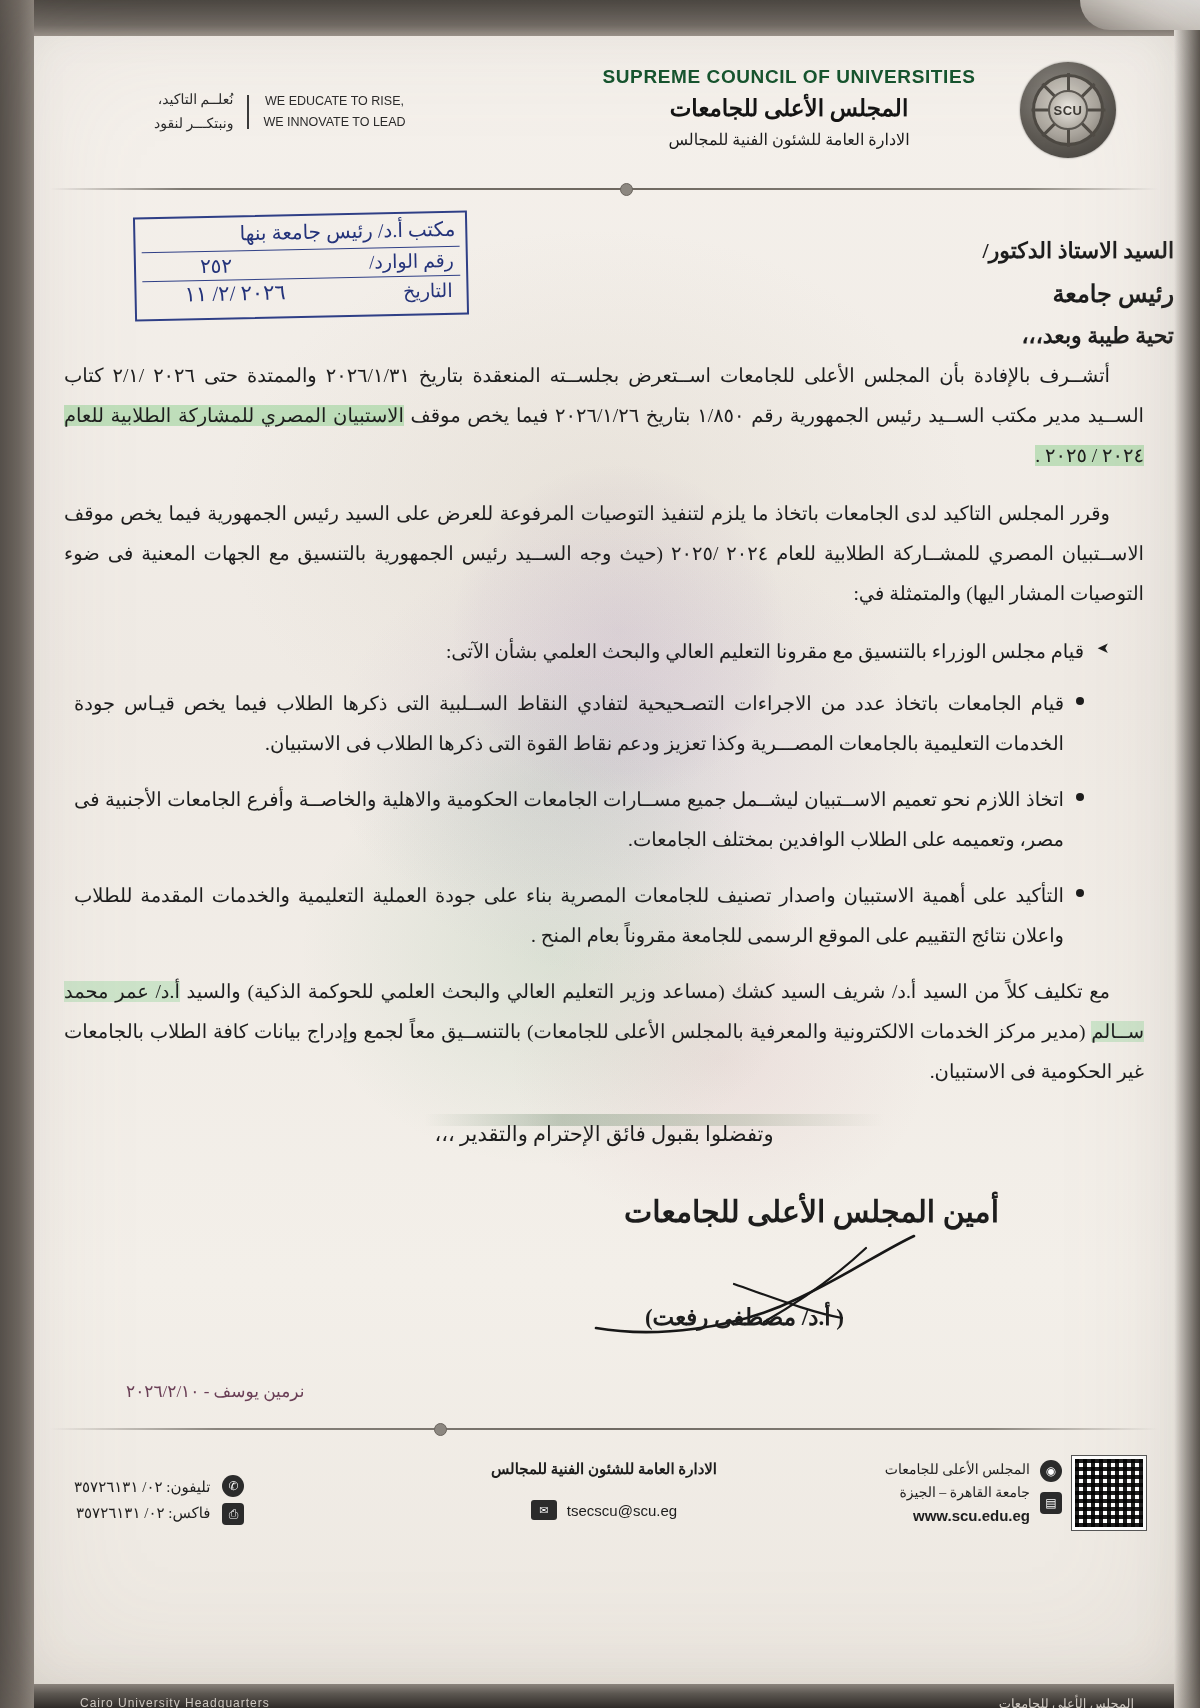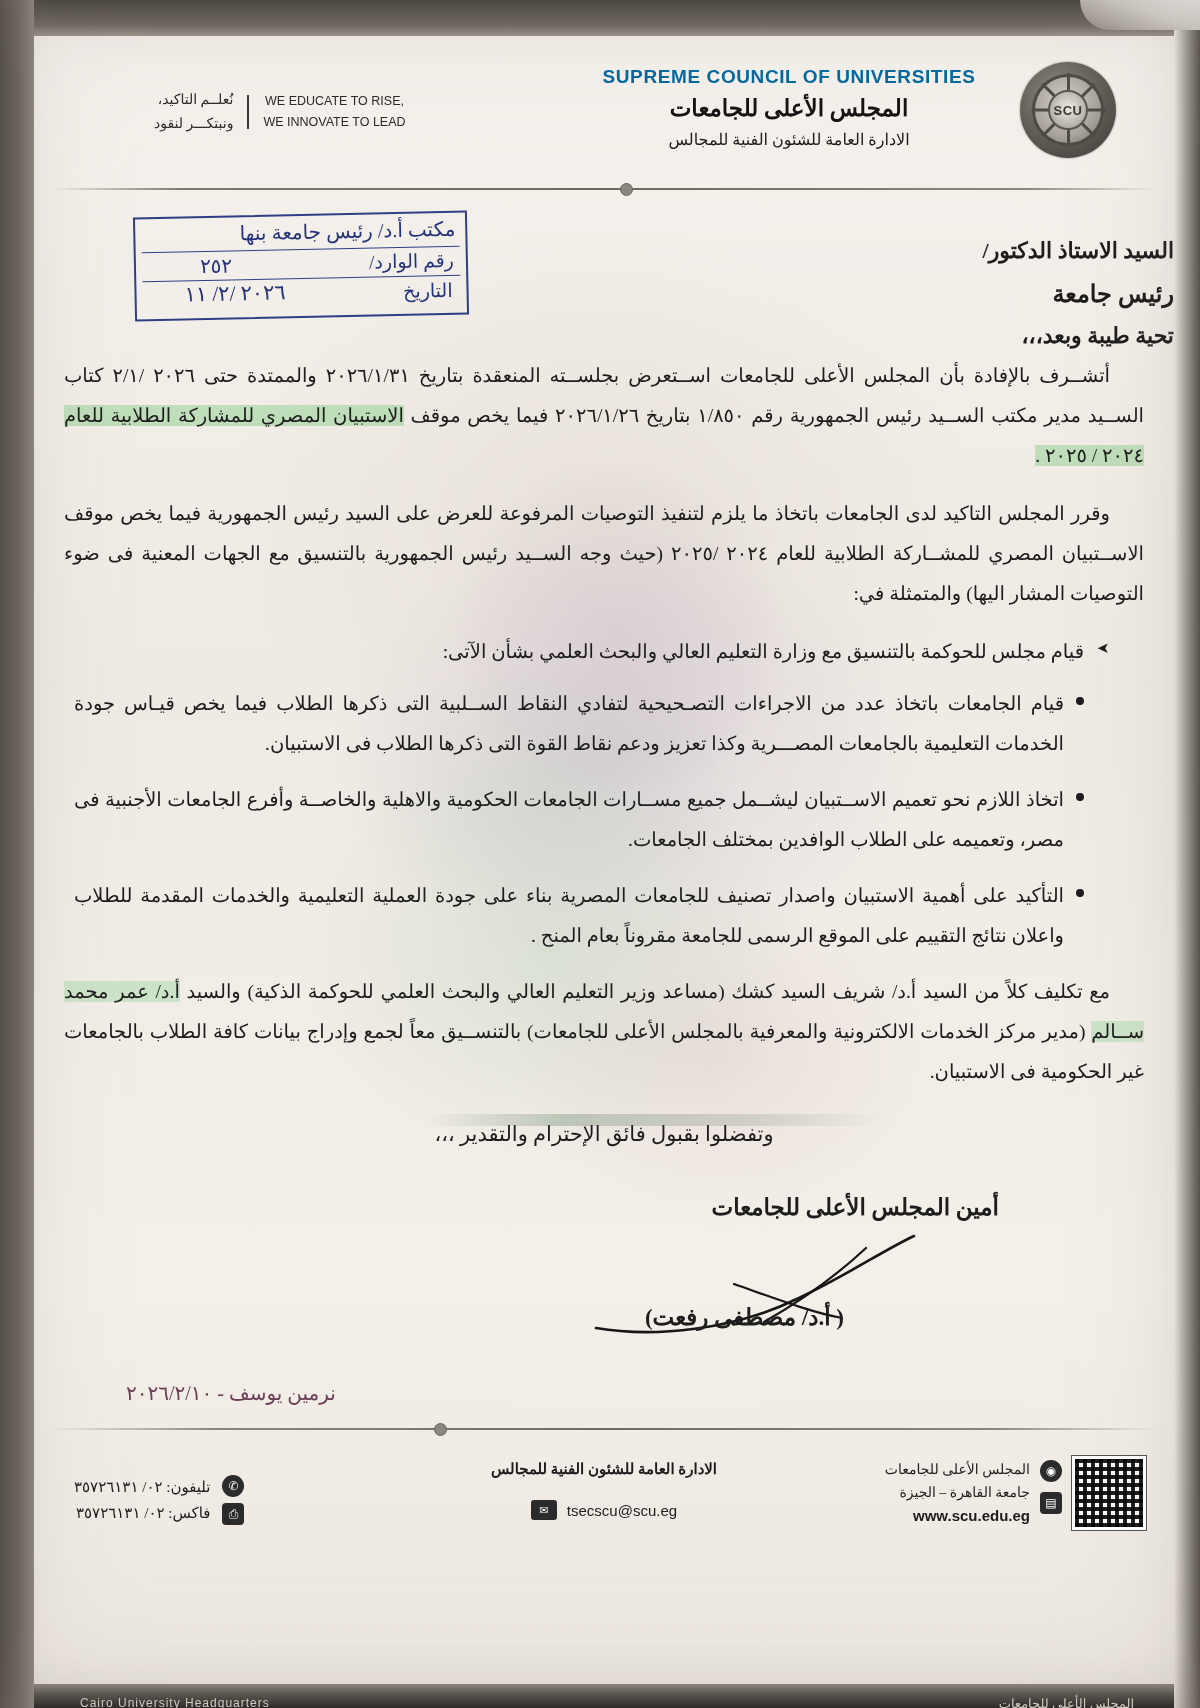--- a/index.html
+++ b/index.html
@@ -113,21 +113,21 @@
     position: absolute;
     right: 175px; top: 30px;
     text-align: center;
     width: 420px;
   }
   .hdr-en {
     font-family: "Liberation Sans", sans-serif;
     font-weight: bold;
     font-size: 19px;
     letter-spacing: 0.6px;
-    color: #0369a1;
+    color: #14532d;
   }
   .hdr-ar1 {
     font-size: 23px;
     font-weight: bold;
     margin-top: 7px;
     color: #141414;
   }
   .hdr-ar2 {
     font-size: 16px;
     margin-top: 8px;
@@ -264,42 +264,42 @@
     left: 0; right: 0;
     top: 1086px;
     text-align: center;
     font-size: 21px;
     font-weight: normal;
   }
   .signer-title {
     position: absolute;
     right: 175px;
     top: 1158px;
-    font-size: 23px;
+    font-size: 30px;
     font-weight: bold;
   }
   .signature-svg {
     position: absolute;
     right: 120px;
     top: 1190px;
     width: 470px;
     height: 130px;
   }
   .signer-name {
     position: absolute;
     right: 330px;
     top: 1268px;
     font-size: 23px;
     font-weight: bold;
   }
   .ref-note {
     position: absolute;
     left: 92px;
     top: 1345px;
-    font-size: 20px;
+    font-size: 17px;
     color: #6a3f56;
     direction: rtl;
     text-align: right;
   }
 
   
   .footer-rule {
     position: absolute;
     left: 16px; right: 16px; top: 1392px;
     height: 2px;
@@ -464,21 +464,21 @@
     <div class="wm1"></div>
     <div class="wm2"></div>
 
     <div class="body-text">
 
       <p class="para"><span>أتشــرف بالإفادة بأن المجلس الأعلى للجامعات اســتعرض بجلســته المنعقدة بتاريخ ٢٠٢٦/١/٣١ والممتدة حتى ٢٠٢٦ /٢/١ كتاب الســيد مدير مكتب الســيد رئيس الجمهورية رقم ١/٨٥٠ بتاريخ ٢٠٢٦/١/٢٦ فيما يخص موقف </span><span class="hl-green">الاستبيان المصري للمشاركة الطلابية للعام ٢٠٢٤ / ٢٠٢٥ .</span></p>
 
       <p class="para">وقرر المجلس التاكيد لدى الجامعات باتخاذ ما يلزم لتنفيذ التوصيات المرفوعة للعرض على السيد رئيس الجمهورية فيما يخص موقف الاســتبيان المصري للمشــاركة الطلابية للعام ٢٠٢٤ /٢٠٢٥ (حيث وجه الســيد رئيس الجمهورية بالتنسيق مع الجهات المعنية فى ضوء التوصيات المشار اليها) والمتمثلة في:</p>
 
       <ul class="arrow">
-        <li>قيام مجلس للحوكمة بالتنسيق مع وزارة التعليم العالي والبحث العلمي بشأن الآتى:</li>
+        <li>قيام مجلس الوزراء بالتنسيق مع مقرونا التعليم العالي والبحث العلمي بشأن الآتى:</li>
       </ul>
 
       <ul class="bullets">
         <li>قيام الجامعات باتخاذ عدد من الاجراءات التصـحيحية لتفادي النقاط الســلبية التى ذكرها الطلاب فيما يخص قيـاس جودة الخدمات التعليمية بالجامعات المصـــرية وكذا تعزيز ودعم نقاط القوة التى ذكرها الطلاب فى الاستبيان.</li>
         <li>اتخاذ اللازم نحو تعميم الاســتبيان ليشــمل جميع مســارات الجامعات الحكومية والاهلية والخاصــة وأفرع الجامعات الأجنبية فى مصر، وتعميمه على الطلاب الوافدين بمختلف الجامعات.</li>
         <li>التأكيد على أهمية الاستبيان واصدار تصنيف للجامعات المصرية بناء على جودة العملية التعليمية والخدمات المقدمة للطلاب واعلان نتائج التقييم على الموقع الرسمى للجامعة مقروناً بعام المنح .</li>
       </ul>
 
       <p class="para"><span>مع تكليف كلاً من السيد أ.د/ شريف السيد كشك (مساعد وزير التعليم العالي والبحث العلمي للحوكمة الذكية) والسيد </span><span class="hl-green2">أ.د/ عمر محمد ســالم</span><span> (مدير مركز الخدمات الالكترونية والمعرفية بالمجلس الأعلى للجامعات) بالتنســيق معاً لجمع وإدراج بيانات كافة الطلاب بالجامعات غير الحكومية فى الاستبيان.</span></p>
     </div>

